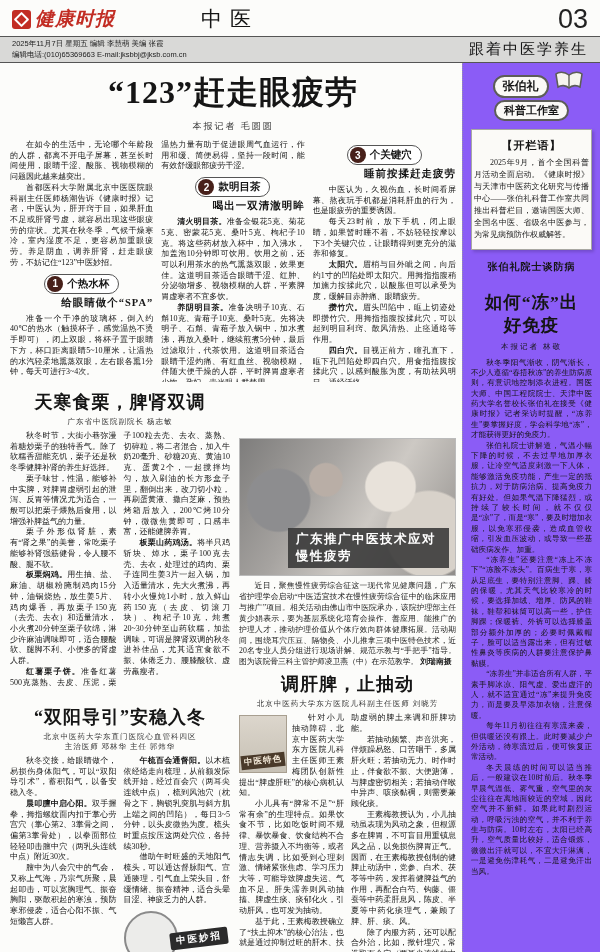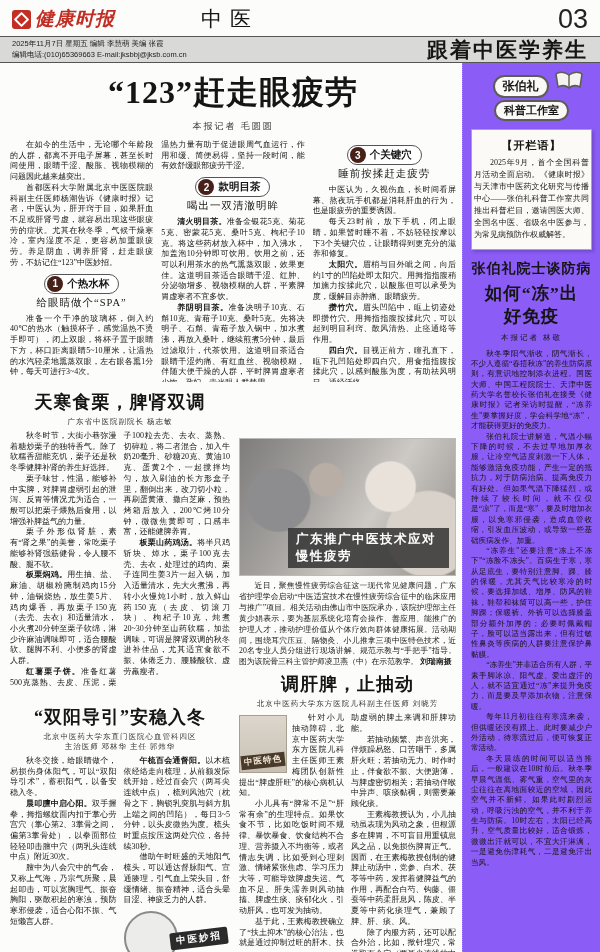--- a/index.html
+++ b/index.html
@@ -13,41 +13,41 @@
   .logo-icon { width:19px; height:19px; background:#c22d24; border-radius:3px; position:relative; display:inline-block; }
   .logo-icon:before { content:""; position:absolute; left:4px; top:4px; right:4px; bottom:4px;
             border:2px solid #fff; border-radius:1px; transform:rotate(45deg); }
   .logo-text { color:#c22d24; font-weight:bold; font-size:19px; letter-spacing:1px; font-style:italic; }
   .mast-center { position:absolute; left:0; right:140px; text-align:center; font-size:21px; font-weight:normal; letter-spacing:8px; }
   .mast-right { margin-left:auto; font-family:"Liberation Sans",sans-serif; font-size:27px; color:#222; }
   
   .infobar { background:#d9d9d7; border-top:1px solid #555; border-bottom:1px solid #555;
              display:flex; justify-content:space-between; align-items:center; padding:2px 12px; height:27px; }
   .info-left { font-family:"Liberation Sans",sans-serif; font-size:7.5px; line-height:1.45; color:#1d1d1d; }
-  .info-right { font-size:21px; font-weight:bold; letter-spacing:2px; }
+  .info-right { font-size:15px; font-weight:normal; letter-spacing:2px; }
   
   .content { display:flex; height:913px; }
   .main-area { width:462px; padding:2px 6px 0 10px; }
   .sidebar { width:138px; background:#8b5cf6; border-left:1px dotted #9a9a9a; padding:6px 8px 0; overflow:hidden; }
   
   .eye-title { text-align:center; font-size:32px; font-weight:bold; margin-top:6px; letter-spacing:1px; }
   .eye-byline { text-align:center; font-size:9px; color:#333; margin:5px 0 7px; letter-spacing:2px; }
   .cols3 { display:flex; gap:8px; height:242px; overflow:hidden; }
   .col { flex:1; overflow:hidden; }
   .para { font-size:8px; line-height:1.34; text-align:justify; text-indent:2em; }
   .para .lead { font-weight:bold; }
   .para.noindent { text-indent:0; }
   .badge-row { display:flex; justify-content:center; margin:5px 0 2px; }
   .badge { display:inline-flex; align-items:center; gap:4px; border:1px solid #555; border-radius:11px;
            padding:1px 9px 1px 2px; background:#fff; }
   .badge-num { width:16px; height:16px; border-radius:50%; background:#47201a; color:#fff; font-weight:bold;
                font-size:10px; display:flex; align-items:center; justify-content:center;
                font-family:"Liberation Sans",sans-serif; }
   .badge-label { font-weight:bold; font-size:10.5px; }
-  .badge-sub { text-align:center; font-weight:normal; font-size:10.5px; margin:0 0 4px; letter-spacing:1px; }
+  .badge-sub { text-align:right; font-weight:bold; font-size:10.5px; margin:0 0 4px; letter-spacing:1px; }
   
   .lower { display:flex; gap:9px; margin-top:4px; height:578px; }
   .lower-left { width:220px; overflow:hidden; }
   .lower-mid { width:217px; overflow:hidden; }
   .art-h2 { text-align:center; font-weight:bold; font-size:18px; margin:4px 0 3px; letter-spacing:1px; }
   .byline2 { text-align:center; font-size:7.5px; color:#333; margin-bottom:4px; letter-spacing:1px; }
   .twocol { column-count:2; column-gap:7px; overflow:hidden; }
   .chestnut-body { height:268px; }
   .daoyin { position:relative; margin-top:6px; }
   .daoyin-body { height:212px; }
@@ -77,21 +77,21 @@
   
   .studio-badge { width:104px; margin:6px auto 8px; position:relative; text-align:center; }
   .pill { border:2px solid #5d5d58; border-radius:12px; background:#faf9f6; font-weight:bold; padding:1px 8px; display:inline-block; }
   .pill1 { font-size:12px; margin-right:22px; }
   .pill2 { font-size:11px; margin-top:2px; }
   .book-icon { position:absolute; right:0; top:-4px; }
   .intro-box { background:#fbfaf7; border:1px solid #a8a8a2; box-shadow:2px 2px 3px rgba(0,0,0,.18);
                padding:8px 2px; margin-bottom:10px; }
   .intro-title { text-align:center; font-weight:bold; font-size:11px; margin-bottom:4px; letter-spacing:1px; }
   .intro-body { font-size:8px; line-height:1.5; text-align:justify; text-indent:2em; color:#222; }
-  .kicker { text-align:center; font-weight:bold; font-size:14px; margin:8px 0 4px; letter-spacing:1px; }
+  .kicker { text-align:center; font-weight:bold; font-size:10px; margin:8px 0 17px; letter-spacing:1px; }
   .side-title { text-align:center; font-weight:bold; font-size:17.5px; line-height:1.3; letter-spacing:1px; }
   .side-byline { text-align:center; font-size:7.5px; margin:5px 0 6px; letter-spacing:2px; }
   .side-body { overflow:hidden; height:520px; }
   .side-body .para { font-size:7.6px; line-height:1.37; }
 </style>
 </head>
 <body>
 
 <div class="page">
 

